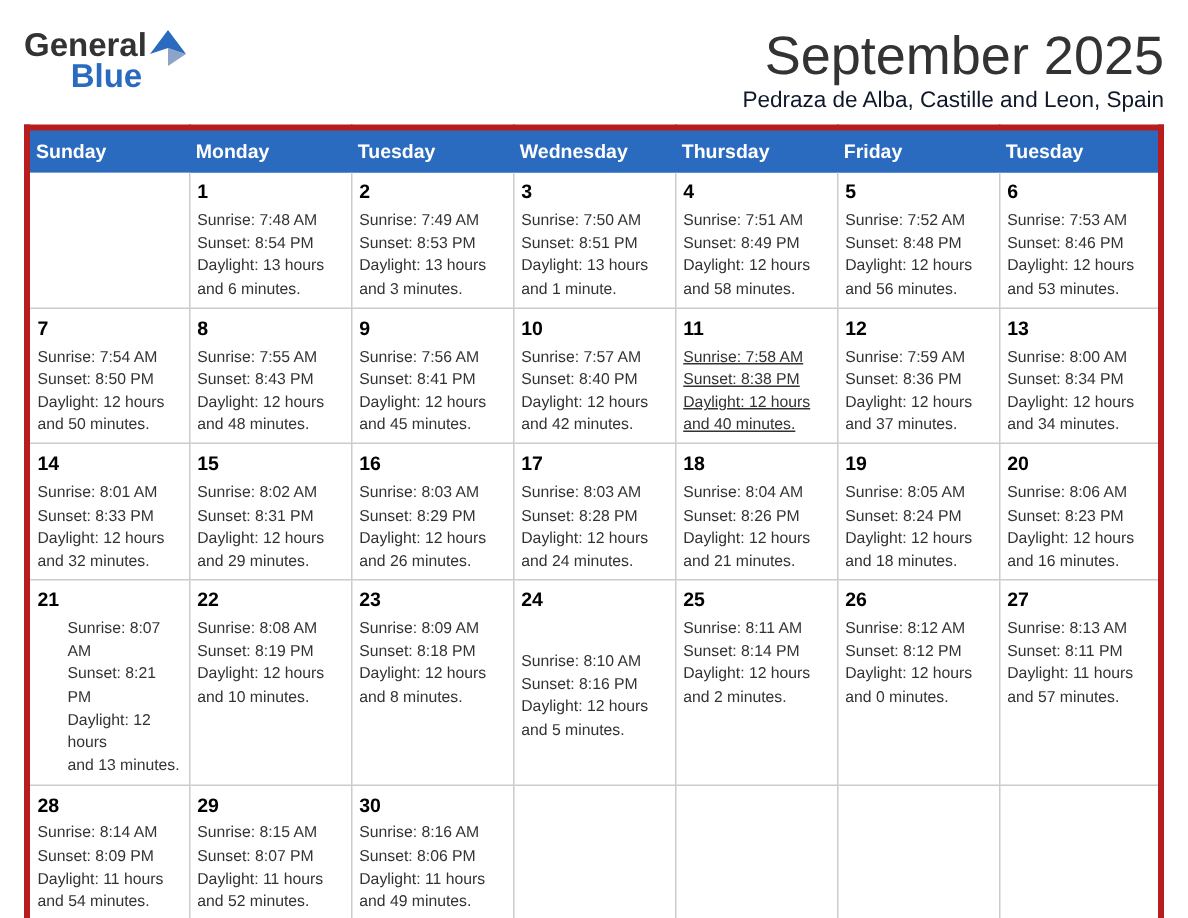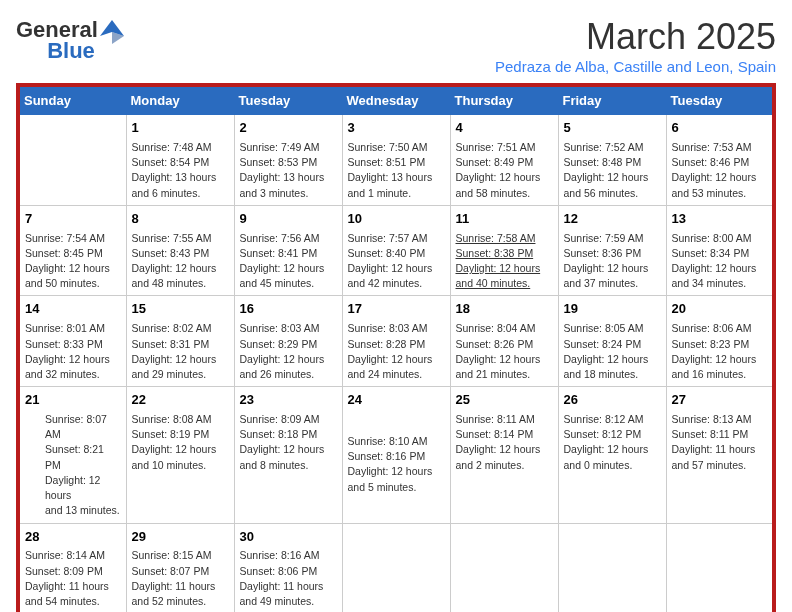--- a/index.html
+++ b/index.html
@@ -30,21 +30,21 @@
     .title-area {
       text-align: right;
     }
     .month-title {
       font-size: 36px;
       color: #333;
       font-weight: normal;
     }
     .subtitle {
       font-size: 15px;
-      color: #3b82f6;
+      color: #0f172a;
     }
     .calendar {
       width: 100%;
       border-collapse: collapse;
       border: 4px solid #b91c1c;
       font-size: 11px;
     }
     .calendar th {
       background: #2a6bbf;
       color: #fff;
@@ -86,21 +86,21 @@
       <svg width="28" height="28" viewBox="0 0 28 28">
         <polygon points="14,4 26,20 14,16 2,20" fill="#2a6bbf"></polygon>
         <polygon points="14,16 26,20 14,28" fill="#1a4a8f" opacity="0.5"></polygon>
       </svg>
     </div>
     <div style="margin-top:-6px;">
       <span style="color:#2a6bbf;font-size:22px;font-weight:bold;">Blue</span>
     </div>
   </div>
   <div class="title-area">
-    <div class="month-title">March 2025</div>
+    <div class="month-title">September 2025</div>
     <div class="subtitle">Pedraza de Alba, Castille and Leon, Spain</div>
   </div>
 </div>
 
 <table class="calendar">
   <thead>
     <tr>
       <th>Sunday</th>
       <th>Monday</th>
       <th>Tuesday</th>
@@ -153,21 +153,21 @@
           <div class="cell-content" style="white-space: pre-line;">Sunrise: 7:53 AM
 Sunset: 8:46 PM
 Daylight: 12 hours
 and 53 minutes.</div>
         </td>
       </tr>
       <tr>
         <td>
           <span class="day-num">7</span>
           <div class="cell-content" style="white-space: pre-line;">Sunrise: 7:54 AM
-Sunset: 8:45 PM
+Sunset: 8:50 PM
 Daylight: 12 hours
 and 50 minutes.</div>
         </td>
         <td>
           <span class="day-num">8</span>
           <div class="cell-content" style="white-space: pre-line;">Sunrise: 7:55 AM
 Sunset: 8:43 PM
 Daylight: 12 hours
 and 48 minutes.</div>
         </td>

